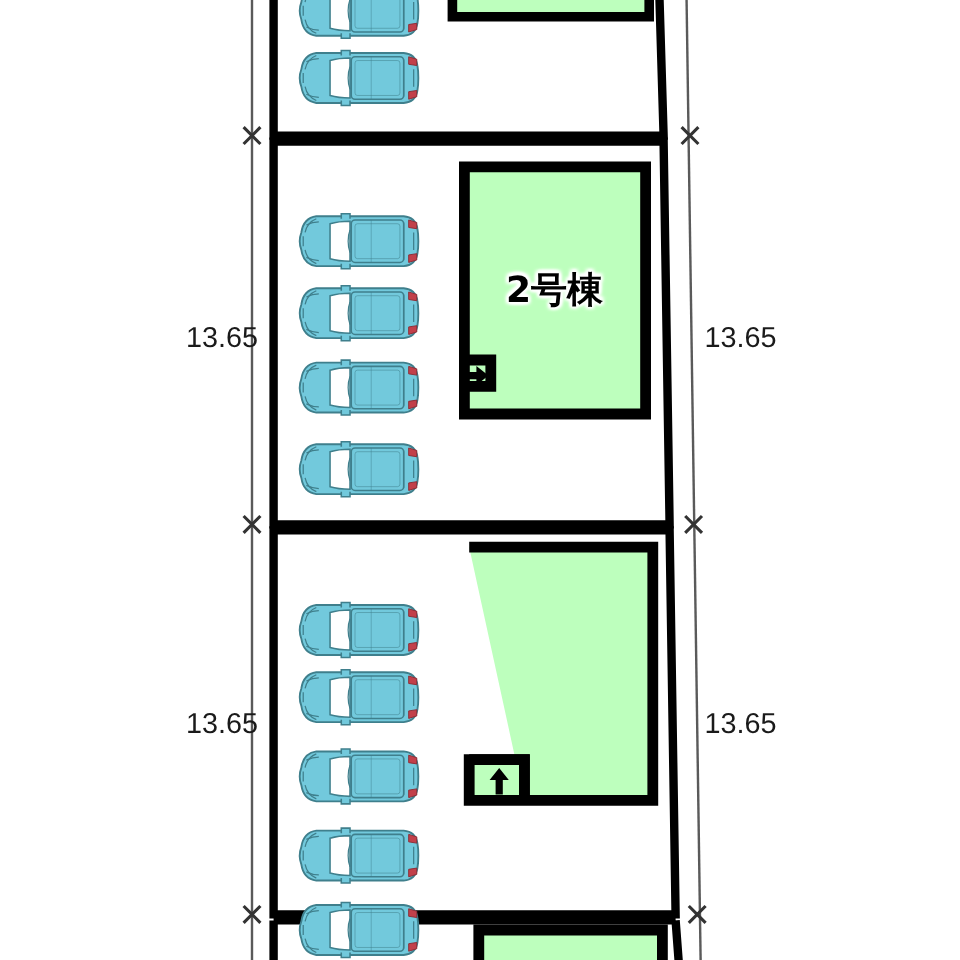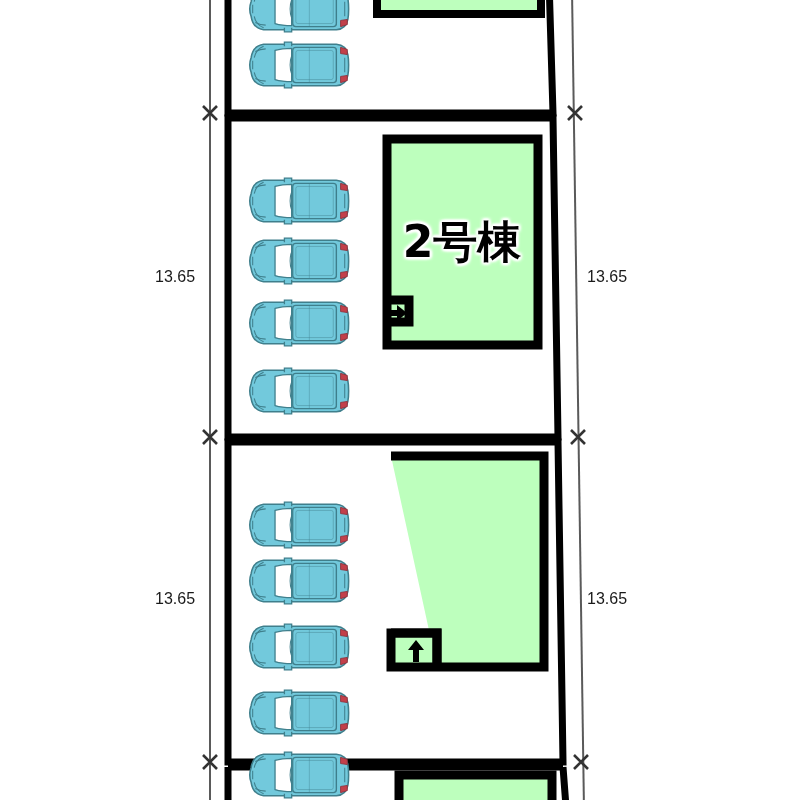--- a/index.html
+++ b/index.html
@@ -19,29 +19,29 @@
   }
   #plan-svg {
     position: absolute;
     left: 0;
     top: 0;
     width: 800px;
     height: 800px;
   }
   .dim-label {
     position: absolute;
-    font-size: 16px;
+    font-size: 24px;
     color: #1a1a1a;
     font-family: "Liberation Sans", "DejaVu Sans", sans-serif;
     white-space: nowrap;
     letter-spacing: 0px;
   }
   .bldg-label {
     position: absolute;
-    font-size: 44px;
+    font-size: 30px;
     font-weight: bold;
     color: #000000;
     font-family: "DejaVu Sans", "Liberation Sans", sans-serif;
     white-space: nowrap;
     text-shadow:
        2px  0px 2px #ffffff, -2px  0px 2px #ffffff,
        0px  2px 2px #ffffff,  0px -2px 2px #ffffff,
        2px  2px 3px #ffffff, -2px -2px 3px #ffffff,
        2px -2px 3px #ffffff, -2px  2px 3px #ffffff;
     transform: translate(-50%, -50%);

